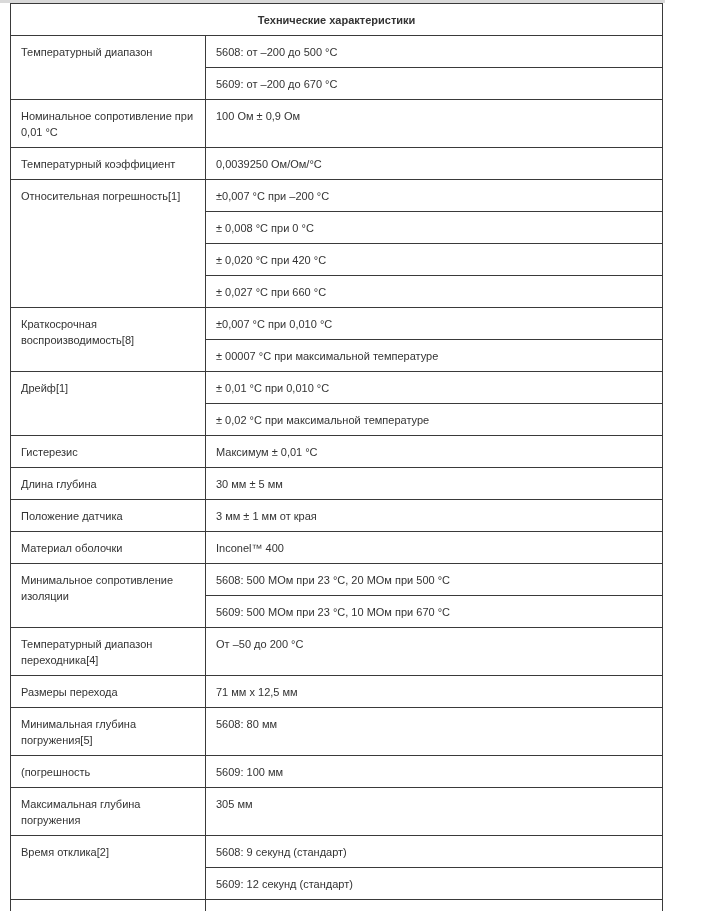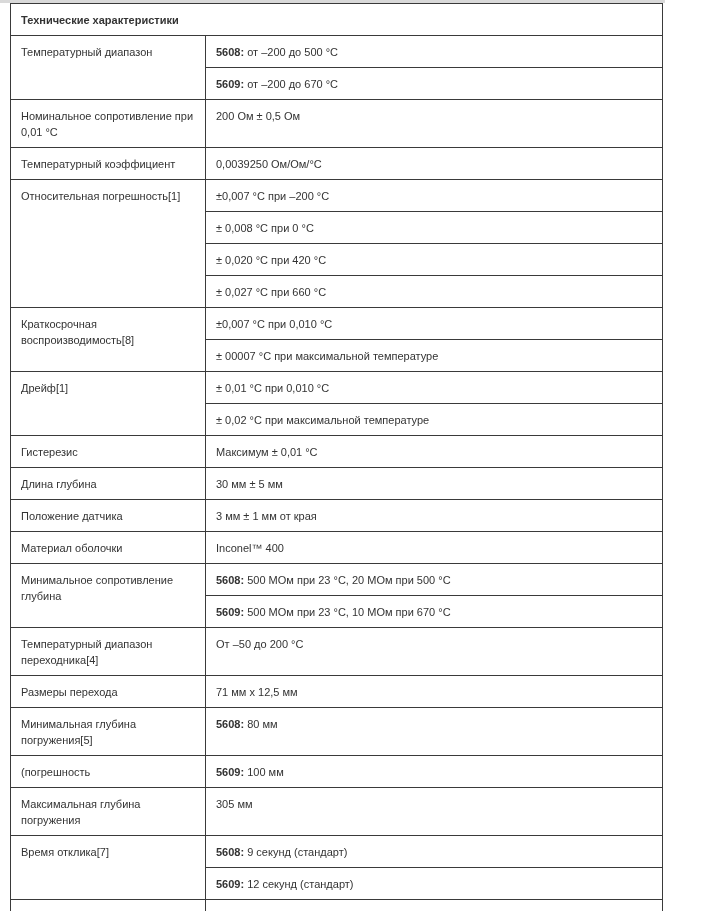--- a/index.html
+++ b/index.html
@@ -32,30 +32,31 @@
     vertical-align: top;
     font-size: 11px;
     line-height: 16px;
     color: #333333;
     padding: 8px 10px 7px 10px;
     overflow: hidden;
   }
   td.title-cell {
     font-weight: bold;
     padding: 11px 10px 11px 10px;
+    text-align: center;
   }
   td.lbl {
     font-weight: normal;
     padding-right: 4px;
   }
   td.val {
     font-weight: normal;
   }
   td.val b {
-    font-weight: bold;
+    font-weight: normal;
   }
   tr.cut td {
     padding: 8px 10px 20px 10px;
   }
 </style>
 </head>
 <body>
 
 <div class="top-rule"></div>
 
@@ -73,21 +74,21 @@
   <tr>
     <td class="lbl" rowspan="2">Температурный диапазон</td>
     <td class="val"><b>5608:</b><span> от –200 до 500 °C</span></td>
   </tr>
   <tr>
     <td class="val"><b>5609:</b><span> от –200 до 670 °C</span></td>
   </tr>
 
   <tr>
     <td class="lbl">Номинальное сопротивление при 0,01 °C</td>
-    <td class="val"><span>200 Ом ± 0,5 Ом</span></td>
+    <td class="val"><span>100 Ом ± 0,9 Ом</span></td>
   </tr>
 
   <tr>
     <td class="lbl">Температурный коэффициент</td>
     <td class="val"><span>0,0039250 Ом/Ом/°C</span></td>
   </tr>
 
   <tr>
     <td class="lbl" rowspan="4">Относительная погрешность[1]</td>
     <td class="val"><span>±0,007 °C при –200 °C</span></td>
@@ -132,21 +133,21 @@
     <td class="lbl">Положение датчика</td>
     <td class="val"><span>3 мм ± 1 мм от края</span></td>
   </tr>
 
   <tr>
     <td class="lbl">Материал оболочки</td>
     <td class="val"><span>Inconel™ 400</span></td>
   </tr>
 
   <tr>
-    <td class="lbl" rowspan="2">Минимальное сопротивление глубина</td>
+    <td class="lbl" rowspan="2">Минимальное сопротивление изоляции</td>
     <td class="val"><b>5608:</b><span> 500 МОм при 23 °C, 20 МОм при 500 °C</span></td>
   </tr>
   <tr>
     <td class="val"><b>5609:</b><span> 500 МОм при 23 °C, 10 МОм при 670 °C</span></td>
   </tr>
 
   <tr>
     <td class="lbl">Температурный диапазон переходника[4]</td>
     <td class="val"><span>От –50 до 200 °C</span></td>
   </tr>
@@ -165,21 +166,21 @@
     <td class="lbl">(погрешность</td>
     <td class="val"><b>5609:</b><span> 100 мм</span></td>
   </tr>
 
   <tr>
     <td class="lbl">Максимальная глубина погружения</td>
     <td class="val"><span>305 мм</span></td>
   </tr>
 
   <tr>
-    <td class="lbl" rowspan="2">Время отклика[7]</td>
+    <td class="lbl" rowspan="2">Время отклика[2]</td>
     <td class="val"><b>5608:</b><span> 9 секунд (стандарт)</span></td>
   </tr>
   <tr>
     <td class="val"><b>5609:</b><span> 12 секунд (стандарт)</span></td>
   </tr>
 
   <tr class="cut">
     <td class="lbl"></td>
     <td class="val"></td>
   </tr>

